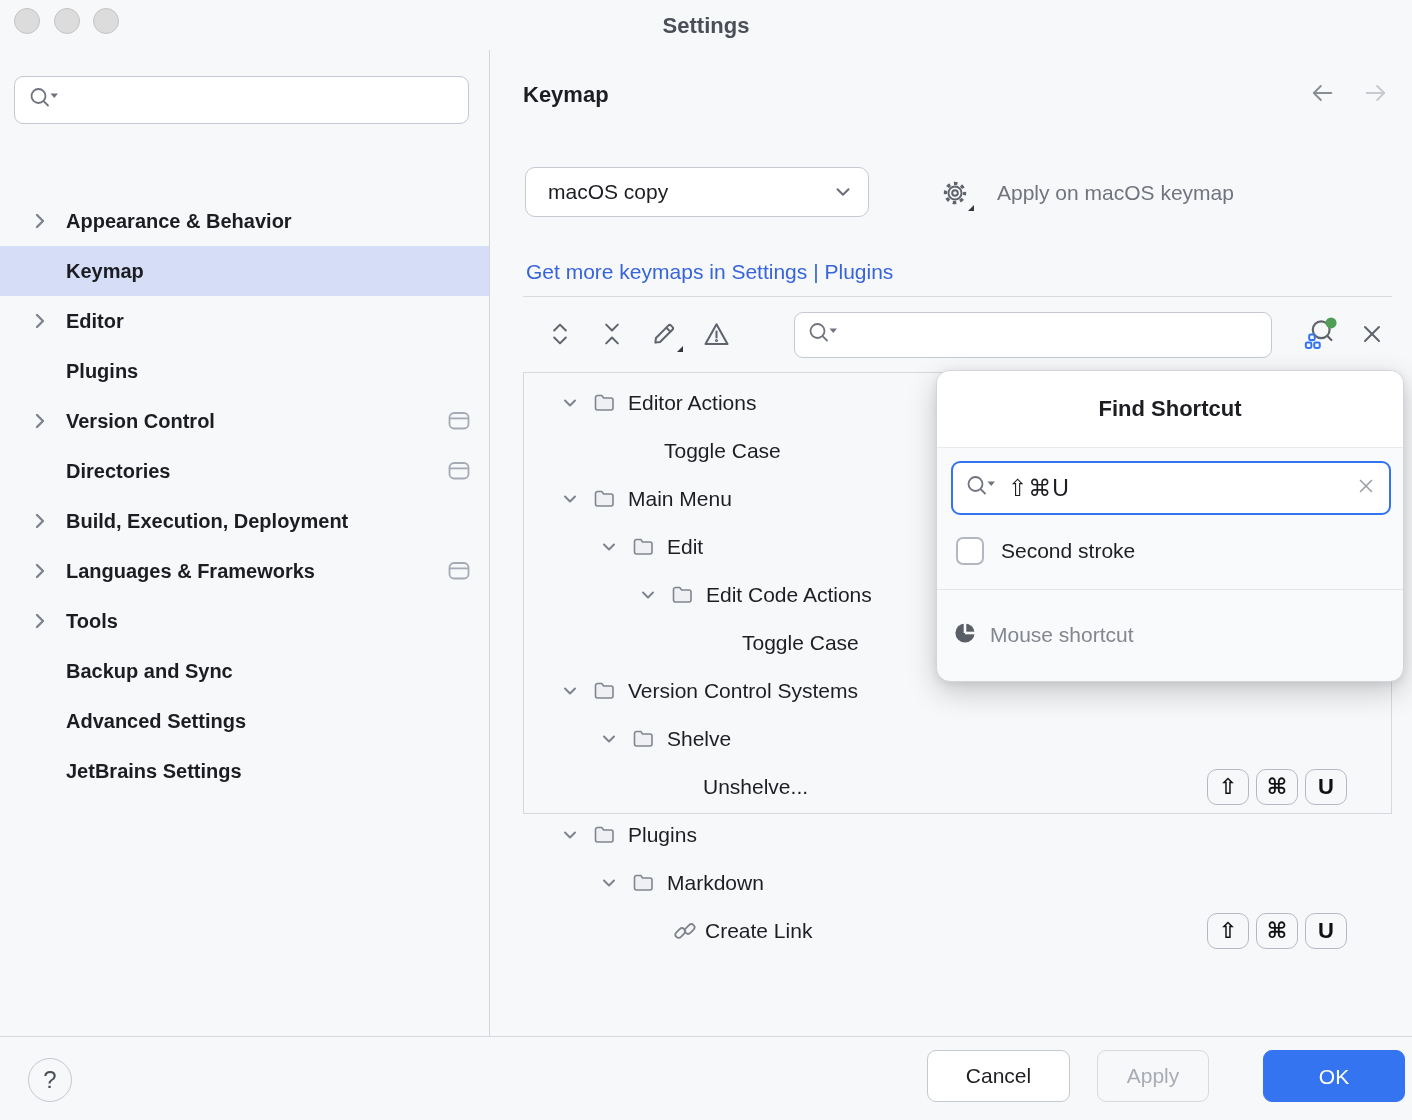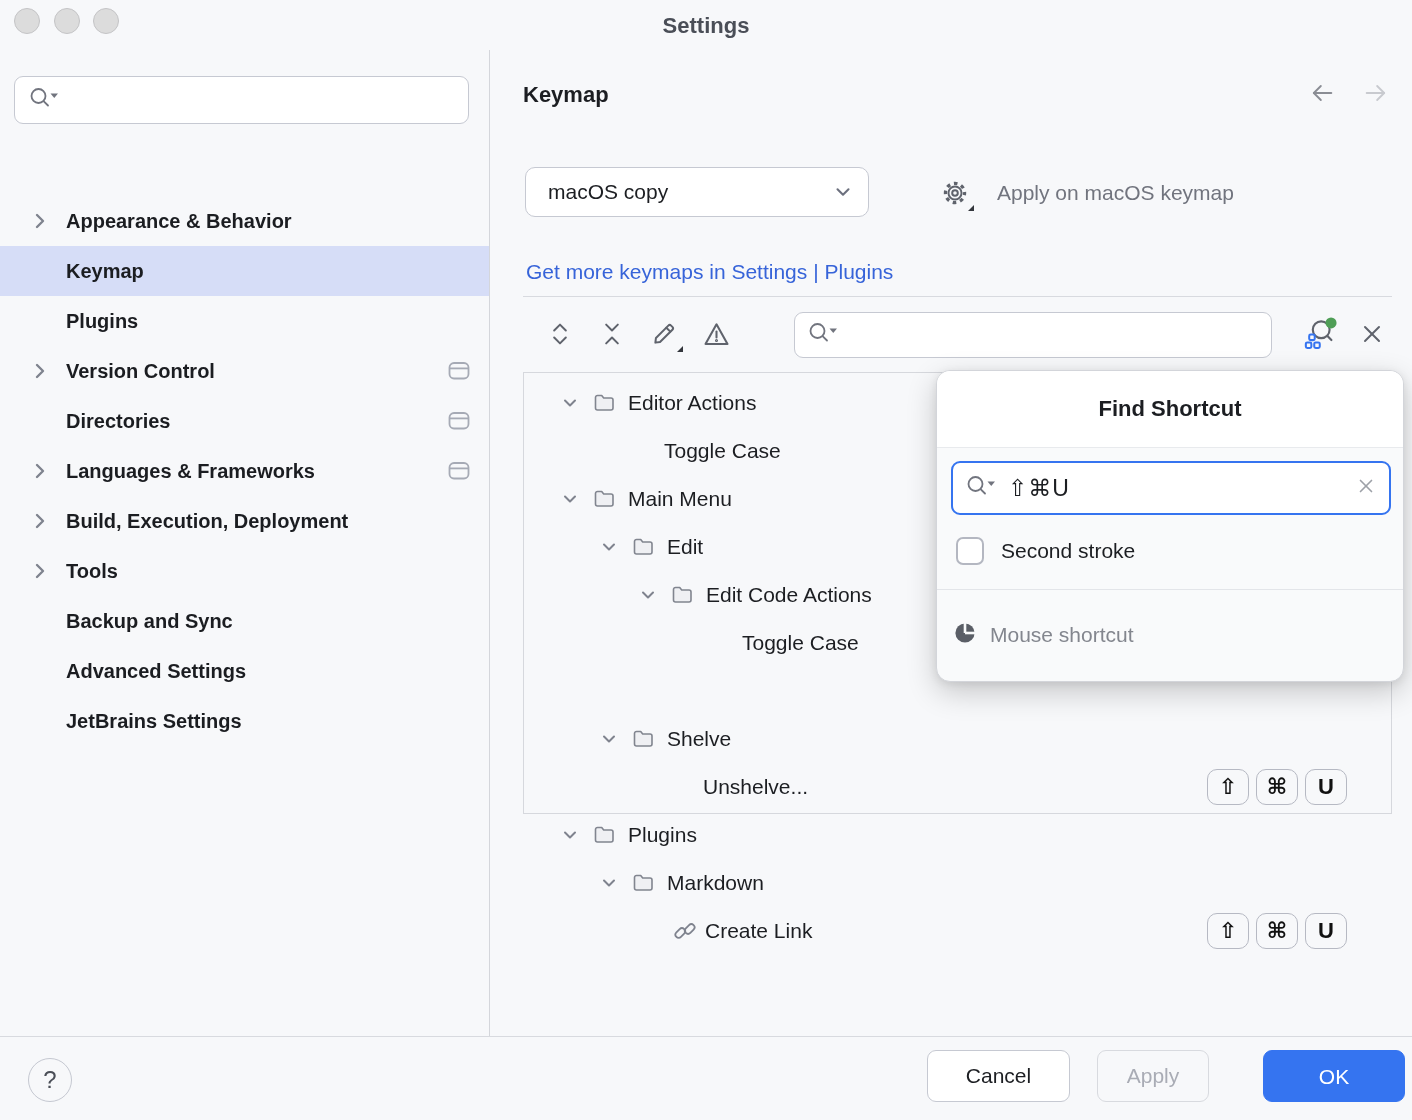--- a/index.html
+++ b/index.html
@@ -112,20 +112,26 @@
       <span class="side-chev"><svg width="24" height="24" viewBox="0 0 16 16" fill="none" stroke="#7F838E" stroke-width="1.6" stroke-linecap="round" stroke-linejoin="round">
             <polyline points="6,4 10,8 6,12"></polyline>
           </svg></span>
       <span class="side-label">Appearance &amp; Behavior</span>
     </div>
 
     <div class="side-row selected">
       <span class="side-label">Keymap</span>
     </div>
 
+    <div class="side-row">
+      <span class="side-chev"><svg width="24" height="24" viewBox="0 0 16 16" fill="none" stroke="#7F838E" stroke-width="1.6" stroke-linecap="round" stroke-linejoin="round">
+            <polyline points="6,4 10,8 6,12"></polyline>
+          </svg></span>
+      <span class="side-label">Editor</span>
+    </div>
 
     <div class="side-row">
       <span class="side-label">Plugins</span>
     </div>
 
     <div class="side-row">
       <span class="side-chev"><svg width="24" height="24" viewBox="0 0 16 16" fill="none" stroke="#7F838E" stroke-width="1.6" stroke-linecap="round" stroke-linejoin="round">
             <polyline points="6,4 10,8 6,12"></polyline>
           </svg></span>
       <span class="side-label">Version Control</span>
@@ -140,32 +146,32 @@
       <span class="side-proj"><svg width="22" height="20" viewBox="0 0 22 20" fill="none" stroke="#A6AAB5" stroke-width="1.8">
             <rect x="1.5" y="2" width="19" height="15.5" rx="4.5"></rect>
             <line x1="1.5" y1="7.4" x2="20.5" y2="7.4"></line>
           </svg></span>
     </div>
 
     <div class="side-row">
       <span class="side-chev"><svg width="24" height="24" viewBox="0 0 16 16" fill="none" stroke="#7F838E" stroke-width="1.6" stroke-linecap="round" stroke-linejoin="round">
             <polyline points="6,4 10,8 6,12"></polyline>
           </svg></span>
+      <span class="side-label">Build, Execution, Deployment</span>
+    </div>
+
+    <div class="side-row">
+      <span class="side-chev"><svg width="24" height="24" viewBox="0 0 16 16" fill="none" stroke="#7F838E" stroke-width="1.6" stroke-linecap="round" stroke-linejoin="round">
+            <polyline points="6,4 10,8 6,12"></polyline>
+          </svg></span>
       <span class="side-label">Languages &amp; Frameworks</span>
       <span class="side-proj"><svg width="22" height="20" viewBox="0 0 22 20" fill="none" stroke="#A6AAB5" stroke-width="1.8">
             <rect x="1.5" y="2" width="19" height="15.5" rx="4.5"></rect>
             <line x1="1.5" y1="7.4" x2="20.5" y2="7.4"></line>
           </svg></span>
-    </div>
-
-    <div class="side-row">
-      <span class="side-chev"><svg width="24" height="24" viewBox="0 0 16 16" fill="none" stroke="#7F838E" stroke-width="1.6" stroke-linecap="round" stroke-linejoin="round">
-            <polyline points="6,4 10,8 6,12"></polyline>
-          </svg></span>
-      <span class="side-label">Build, Execution, Deployment</span>
     </div>
 
     <div class="side-row">
       <span class="side-chev"><svg width="24" height="24" viewBox="0 0 16 16" fill="none" stroke="#7F838E" stroke-width="1.6" stroke-linecap="round" stroke-linejoin="round">
             <polyline points="6,4 10,8 6,12"></polyline>
           </svg></span>
       <span class="side-label">Tools</span>
     </div>
 
     <div class="side-row">
@@ -324,20 +330,30 @@
           <path d="M3.5 6.5 a2 2 0 0 1 2-2 h4.2 l2 2.5 h7.3 a2 2 0 0 1 2 2 v8 a2 2 0 0 1 -2 2 h-13.5 a2 2 0 0 1 -2-2 Z" fill="#EFF0F3" stroke="#81858F" stroke-width="1.6" stroke-linejoin="round"></path>
         </svg></span>
     <span class="tlabel">Edit Code Actions</span>
   </div>
 
   <div class="trow" style="top:246px">
     <span style="width:218px;flex:0 0 218px"></span>
     <span class="tlabel">Toggle Case</span>
   </div>
 
+  <div class="trow" style="top:294px">
+    <span style="width:36px;flex:0 0 36px"></span>
+    <span class="tchev"><svg width="20" height="20" viewBox="0 0 16 16" fill="none" stroke="#7F838E" stroke-width="1.6" stroke-linecap="round" stroke-linejoin="round">
+          <polyline points="4,6 8,10 12,6"></polyline>
+        </svg></span>
+    <span class="tfolder"><svg width="24" height="24" viewBox="0 0 24 24">
+          <path d="M3.5 6.5 a2 2 0 0 1 2-2 h4.2 l2 2.5 h7.3 a2 2 0 0 1 2 2 v8 a2 2 0 0 1 -2 2 h-13.5 a2 2 0 0 1 -2-2 Z" fill="#EFF0F3" stroke="#81858F" stroke-width="1.6" stroke-linejoin="round"></path>
+        </svg></span>
+    <span class="tlabel">Version Control Systems</span>
+  </div>
 
   <div class="trow" style="top:342px">
     <span style="width:75px;flex:0 0 75px"></span>
     <span class="tchev"><svg width="20" height="20" viewBox="0 0 16 16" fill="none" stroke="#7F838E" stroke-width="1.6" stroke-linecap="round" stroke-linejoin="round">
           <polyline points="4,6 8,10 12,6"></polyline>
         </svg></span>
     <span class="tfolder"><svg width="24" height="24" viewBox="0 0 24 24">
           <path d="M3.5 6.5 a2 2 0 0 1 2-2 h4.2 l2 2.5 h7.3 a2 2 0 0 1 2 2 v8 a2 2 0 0 1 -2 2 h-13.5 a2 2 0 0 1 -2-2 Z" fill="#EFF0F3" stroke="#81858F" stroke-width="1.6" stroke-linejoin="round"></path>
         </svg></span>
     <span class="tlabel">Shelve</span>

